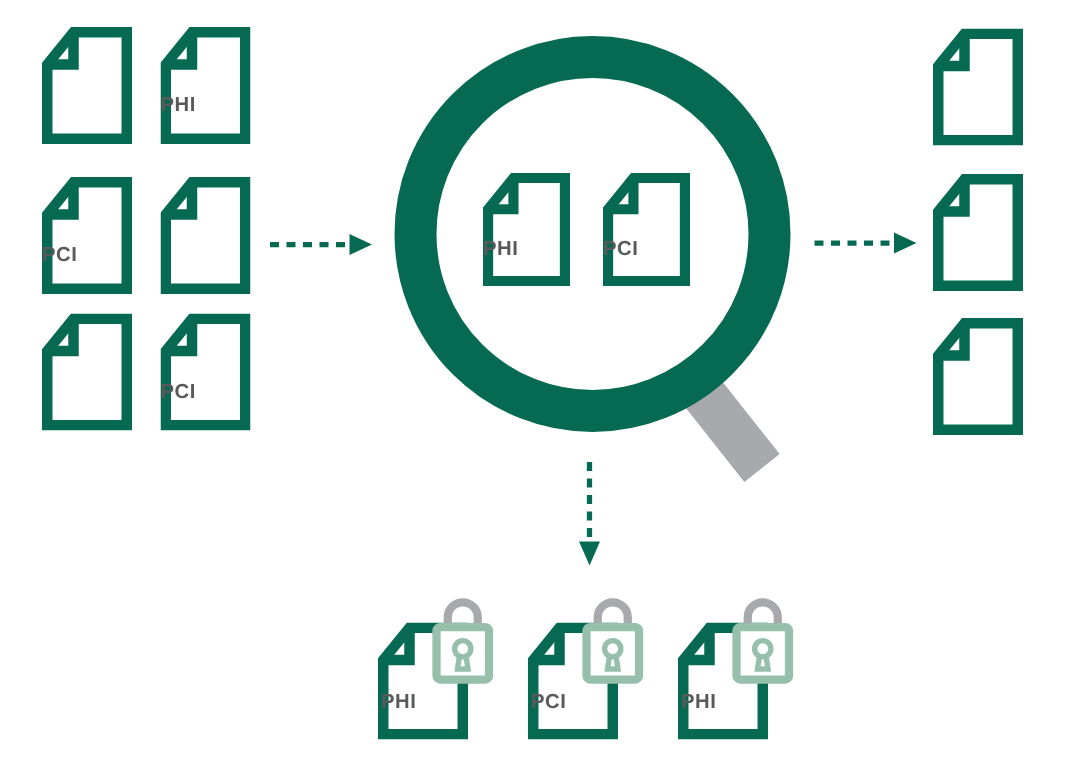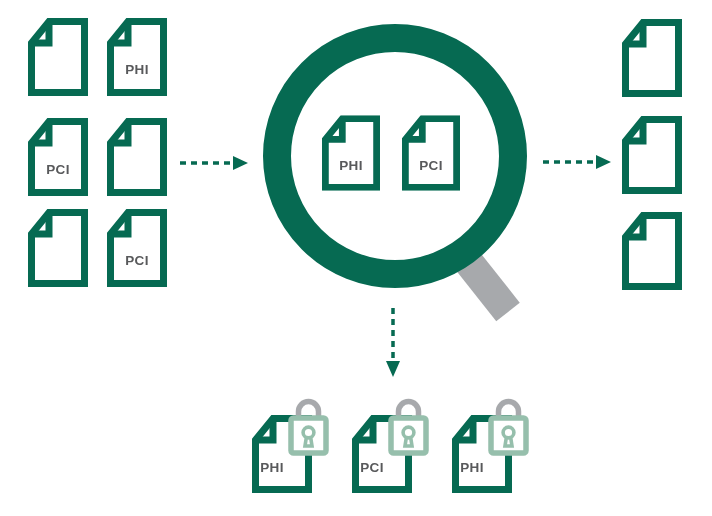--- a/index.html
+++ b/index.html
@@ -9,21 +9,20 @@
     font-family: "Liberation Sans", sans-serif;
   }
   .canvas { position: absolute; inset: 0; }
 
   .doc { position: absolute; width: 60px; height: 78px; }
   .doc.small { width: 58px; }
   .doc-svg { display: block; width: 100%; height: 100%; stroke: var(--brand-green, #066A52); }
 
   .doc-label {
     position: absolute; left: 0; top: 44px; width: 100%;
-    text-align: center;
     font-weight: 700; font-size: 13.5px; letter-spacing: 0.4px;
     color: var(--label-gray, #58595B);
   }
 
   .arrow { position: absolute; }
   .arrow line { stroke: var(--brand-green, #066A52); stroke-width: 3.5; stroke-dasharray: 6 5; }
   .arrow polygon { fill: var(--brand-green, #066A52); }
 
   .magnifier-svg { position: absolute; left: 250px; top: 10px; }
   .lens { fill: #ffffff; stroke: var(--brand-green, #066A52); stroke-width: 28; }

